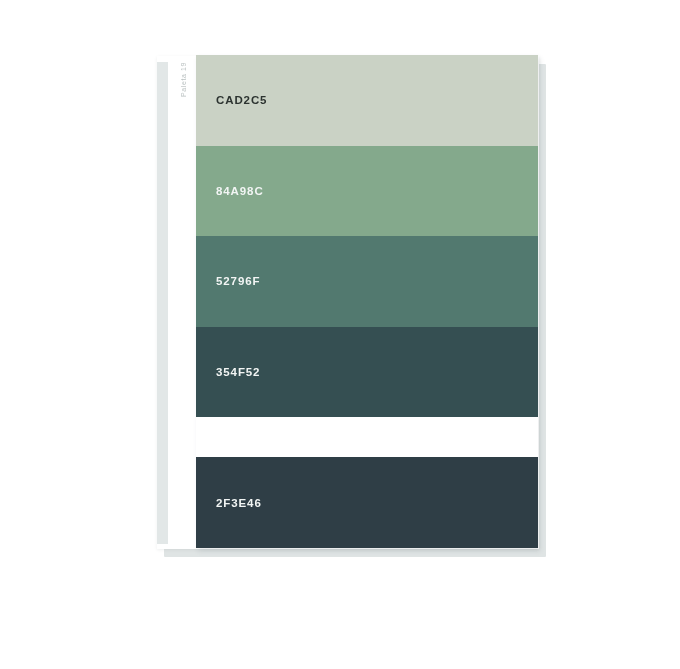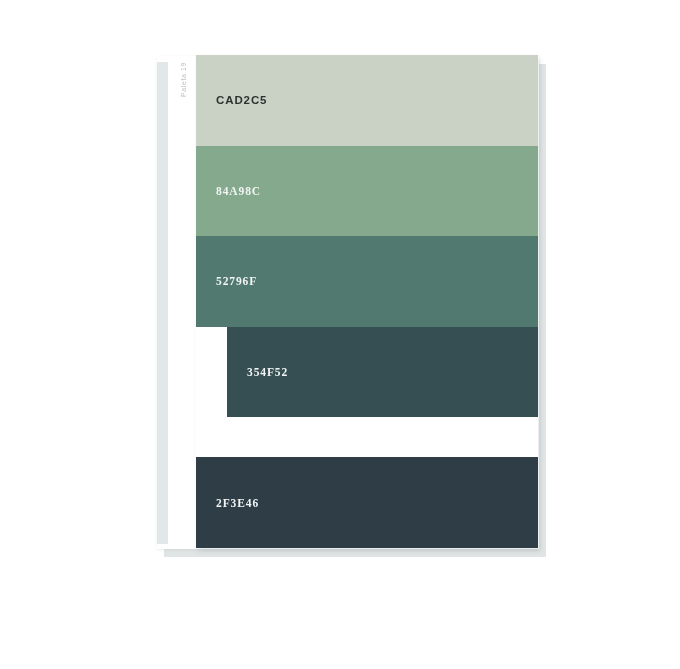--- a/index.html
+++ b/index.html
@@ -98,21 +98,21 @@
     display: flex;
     align-items: center;
   }
   .swatch-label {
     margin-left: 20px;
     font-size: 11.5px;
     font-weight: bold;
     letter-spacing: 0.9px;
   }
   .swatch.on-light .swatch-label { color: #2c3330; }
-  .swatch.on-dark  .swatch-label { color: #f2f5f4; font-family: Liberation Serif, serif; }
+  .swatch.on-dark  .swatch-label { color: #f2f5f4; }
 </style>
 </head>
 <body style="background: rgb(255, 255, 255);">
 
 <div id="palette-card">
 
   <div class="backing-sheet" style="background: rgb(223, 228, 228);"></div>
 
   <div class="page-sheet" style="background: rgb(255, 255, 255);"></div>
 
@@ -129,21 +129,21 @@
     </div>
 
     <div class="swatch on-dark" style="background: rgb(132, 169, 140);">
       <span class="swatch-label" style="color: rgb(242, 245, 244);">84A98C</span>
     </div>
 
     <div class="swatch on-dark" style="background: rgb(82, 121, 111);">
       <span class="swatch-label" style="color: rgb(242, 245, 244);">52796F</span>
     </div>
 
-    <div class="swatch on-dark" style="background: rgb(53, 79, 82); margin-left: 31px;">
+    <div class="swatch on-dark" style="background: rgb(53, 79, 82);">
       <span class="swatch-label" style="color: rgb(242, 245, 244);">354F52</span>
     </div>
 
     <div class="swatch on-dark" style="background: rgb(47, 62, 70); margin-top: 40px;">
       <span class="swatch-label" style="color: rgb(242, 245, 244);">2F3E46</span>
     </div>
 
   </div>
 </div>
 

